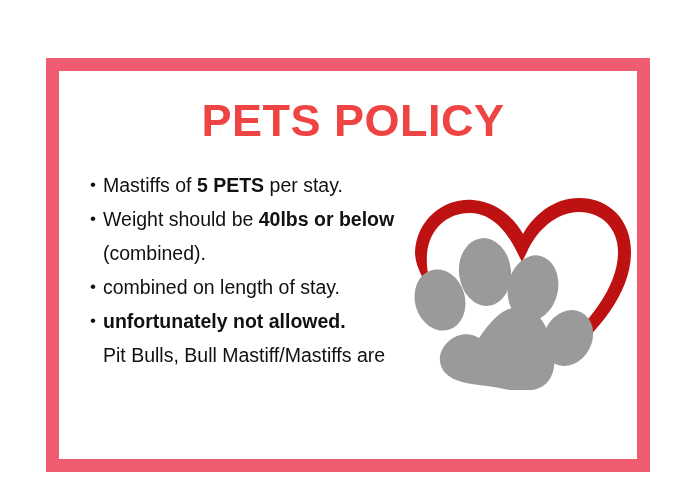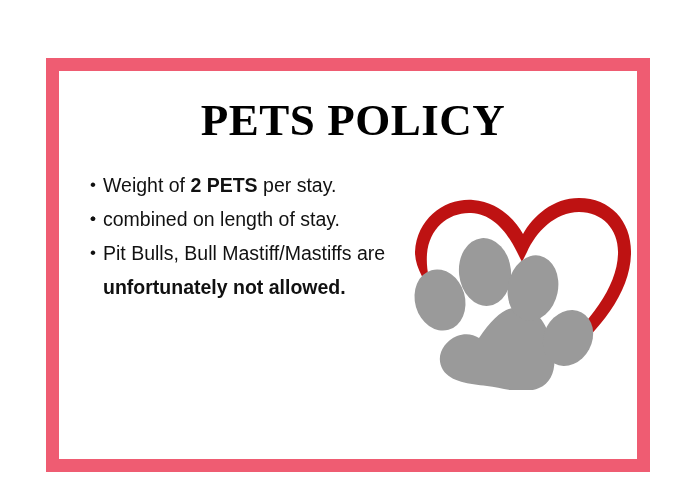--- a/index.html
+++ b/index.html
@@ -94,38 +94,40 @@
     height: 200px;
   }
 </style>
 </head>
 <body>
 
 <div id="poster">
 
   <div id="frame" style="border-color: rgb(239, 92, 114);"></div>
 
-  <div id="title" style="color: #000000; font-family: Liberation Serif, serif;">PETS POLICY</div>
+  <div id="title" style="color: #ef4444;">PETS POLICY</div>
 
   <ul id="bullets">
       <li>
         <span class="dot">•</span>
-        <div><span>Weight of </span><span class="b">2 PETS</span><span> per stay.</span></div>
+        <div><span>Mastiffs of </span><span class="b">5 PETS</span><span> per stay.</span></div>
       </li>
       <li>
         <span class="dot">•</span>
+        <div><span>Weight should be </span><span class="b">40lbs or below</span></div>
+        <div><span>(combined).</span></div>
       </li>
       <li>
         <span class="dot">•</span>
         <div><span>combined on length of stay.</span></div>
       </li>
       <li>
         <span class="dot">•</span>
+        <div><span class="b">unfortunately not allowed.</span></div>
         <div><span>Pit Bulls, Bull Mastiff/Mastiffs are</span></div>
-        <div><span class="b">unfortunately not allowed.</span></div>
       </li>
     </ul>
 
   <div id="logo">
     <svg viewBox="0 0 232 200" xmlns="http://www.w3.org/2000/svg">
 
       <path fill="#be1212" d="M12 62
                C 14 28, 42 8, 70 10
                C 96 12, 112 30, 120 44
                C 130 26, 150 8, 176 8

